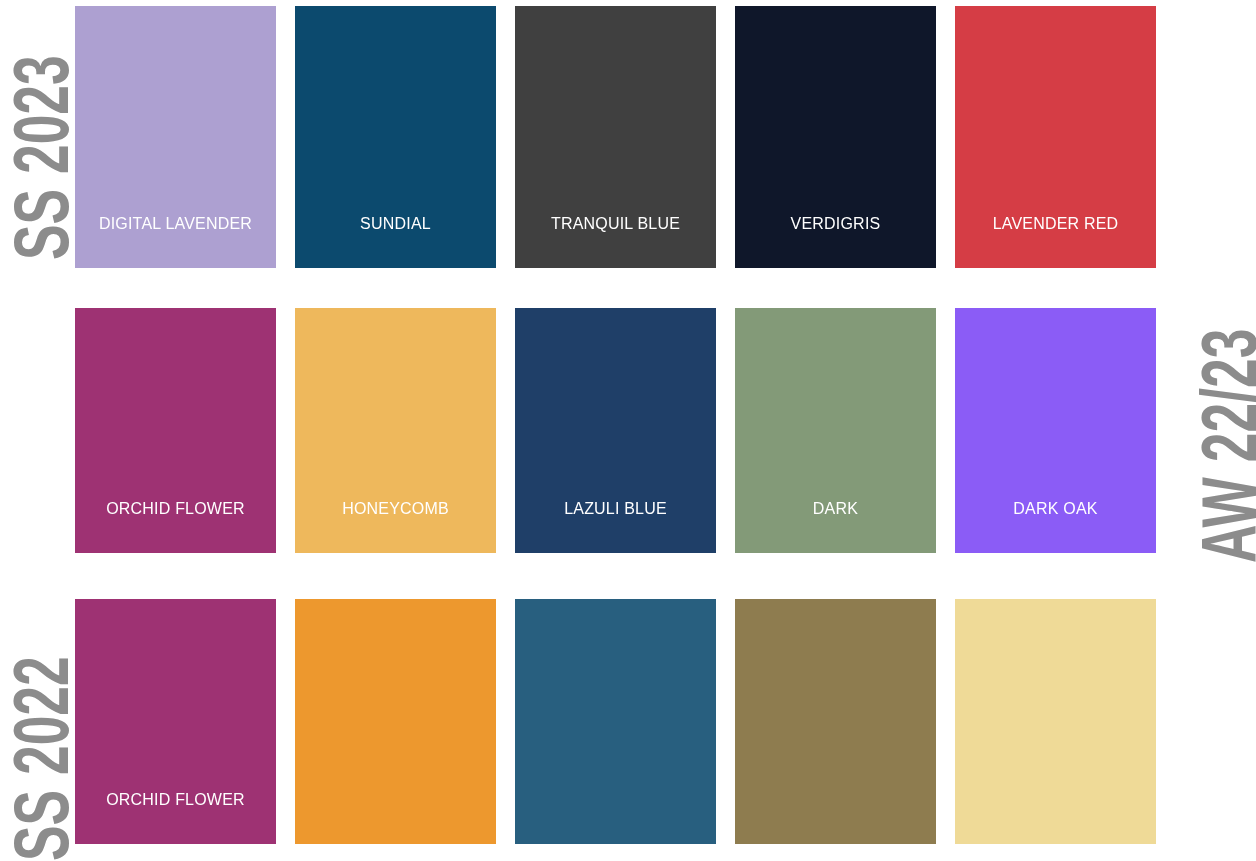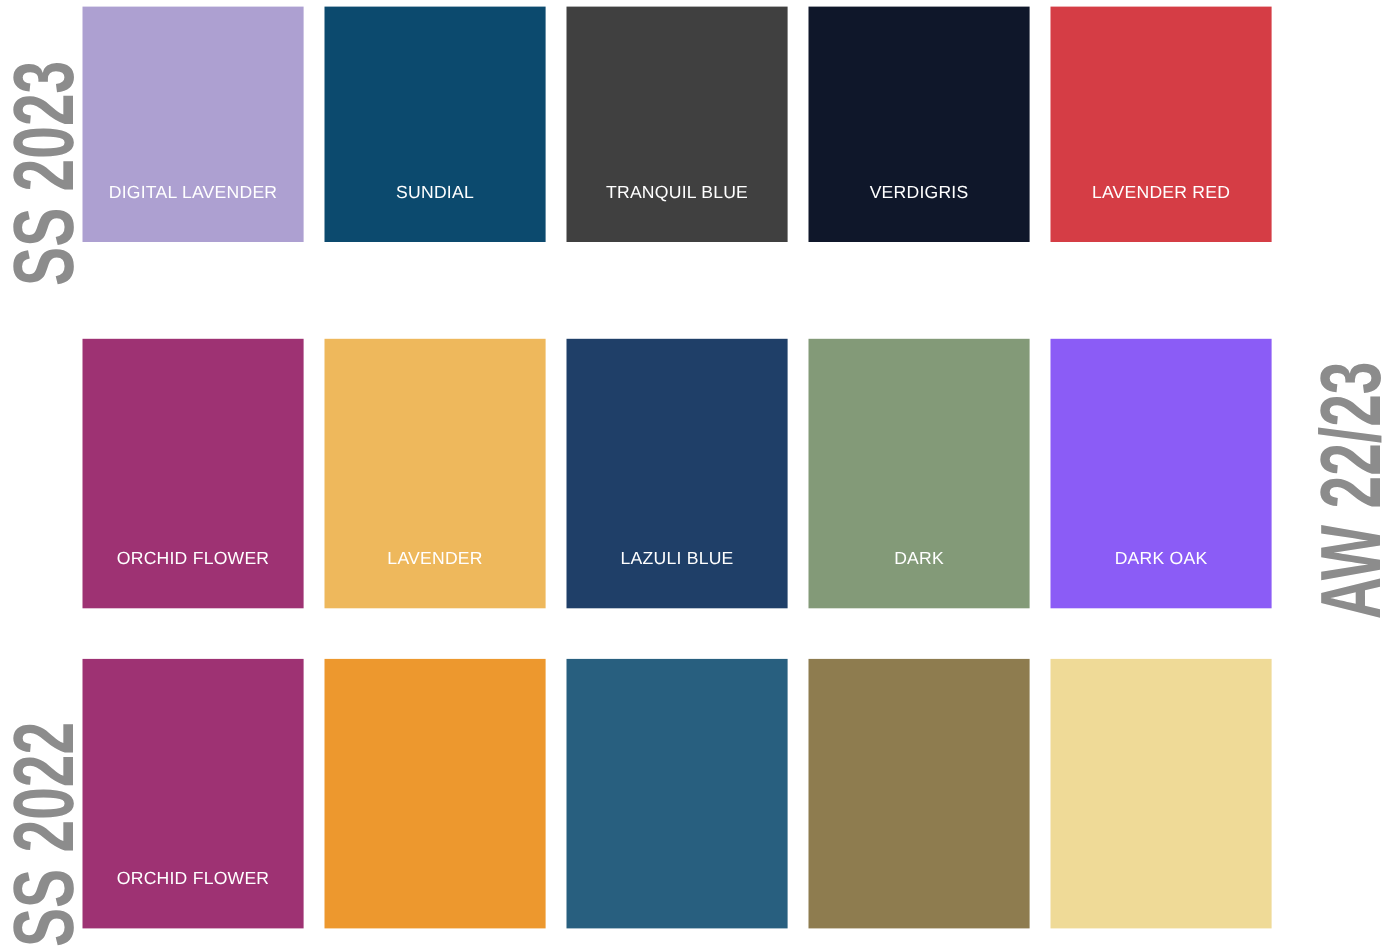--- a/index.html
+++ b/index.html
@@ -63,21 +63,21 @@
   #row-2 { left: 75px; top: 308px; width: 1100px; height: 245px; }
   #row-3 { left: 75px; top: 599px; width: 1100px; height: 245px; }
 
   .swatch {
     position: relative;
     box-sizing: border-box;
     display: flex;
     align-items: flex-end;
     justify-content: center;
   }
-  #row-1 .swatch { width: 203px; height: 214px; margin-right: 19px; }
+  #row-1 .swatch { width: 203px; height: 262px; margin-right: 19px; }
   #row-2 .swatch { width: 203px; height: 245px; margin-right: 19px; }
   #row-3 .swatch { width: 203px; height: 245px; margin-right: 19px; }
   .row .swatch:last-child { margin-right: 0; }
 
   .swatch-label {
     color: #ffffff;
     font-family: "Liberation Sans", sans-serif;
     font-size: 16px;
     font-weight: normal;
     letter-spacing: 0.2px;
@@ -115,21 +115,21 @@
     <div class="swatch" style="background-color: rgb(213, 61, 69);">
       <span class="swatch-label">LAVENDER RED</span>
     </div>
   </div>
 
   <div class="row" id="row-2">
     <div class="swatch" style="background-color: rgb(158, 50, 115);">
       <span class="swatch-label">ORCHID FLOWER</span>
     </div>
     <div class="swatch" style="background-color: rgb(238, 184, 92);">
-      <span class="swatch-label">LAVENDER</span>
+      <span class="swatch-label">HONEYCOMB</span>
     </div>
     <div class="swatch" style="background-color: rgb(31, 63, 104);">
       <span class="swatch-label">LAZULI BLUE</span>
     </div>
     <div class="swatch" style="background-color: rgb(131, 154, 120);">
       <span class="swatch-label">DARK</span>
     </div>
     <div class="swatch" style="background-color: #8b5cf6;">
       <span class="swatch-label">DARK OAK</span>
     </div>

